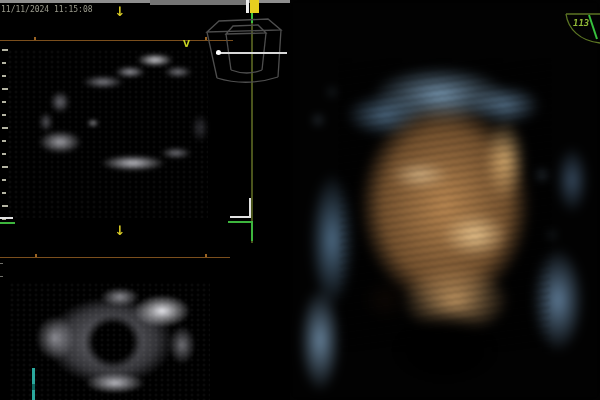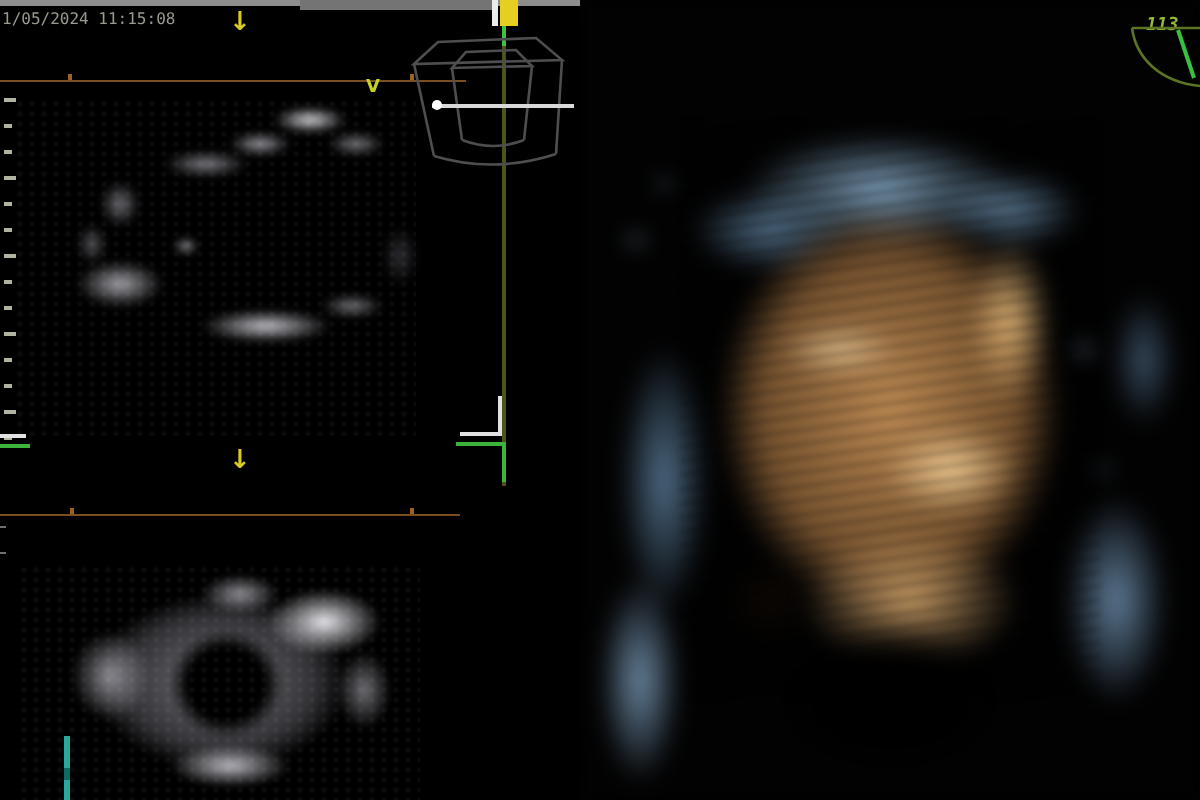--- a/index.html
+++ b/index.html
@@ -107,34 +107,34 @@
       radial-gradient(circle 5px at 42px 92px,  rgba(140,175,205,.7), rgba(140,175,205,0) 70%),
       radial-gradient(circle 7px at 252px 175px,rgba(150,185,215,.7), rgba(150,185,215,0) 70%),
       radial-gradient(circle 5px at 262px 235px,rgba(140,175,205,.6), rgba(140,175,205,0) 70%),
       #020202;
   }
   .render-texture{
     left:50px;top:60px;width:210px;height:290px;opacity:.28;filter:blur(1px);
     background:repeating-linear-gradient(172deg, rgba(0,0,0,.55) 0 2px, rgba(0,0,0,0) 2px 7px);
   }
 
-  .angle-readout{left:573px;top:8px;font-family:"DejaVu Sans Mono",monospace;
+  .angle-readout{left:573px;top:18px;font-family:"DejaVu Sans Mono",monospace;
     font-size:9px;font-weight:bold;color:#93bb37;font-style:italic;}
 </style>
 </head>
 <body>
 
 <div class="screen">
 
   <div class="abs top-border"></div>
   <div class="abs top-border-thick"></div>
   <div class="abs top-white-tick"></div>
   <div class="abs top-yellow-chip"></div>
 
-  <div class="abs datetime">1/05/2024 11:15:08</div>
+  <div class="abs datetime">11/11/2024 11:15:08</div>
 
   <div class="abs sector-arrow arrow-top">↓</div>
   <div class="abs orange-line" style="left:0;top:40px;width:233px;"></div>
   <div class="abs orange-tick" style="left:34px;top:37px;"></div>
   <div class="abs orange-tick" style="left:205px;top:37px;"></div>
   <div class="abs v-marker">V</div>
 
   <div class="abs echo-top"></div>
   <div class="abs speckle" style="left:8px;top:50px;width:200px;height:168px;"></div>
 

